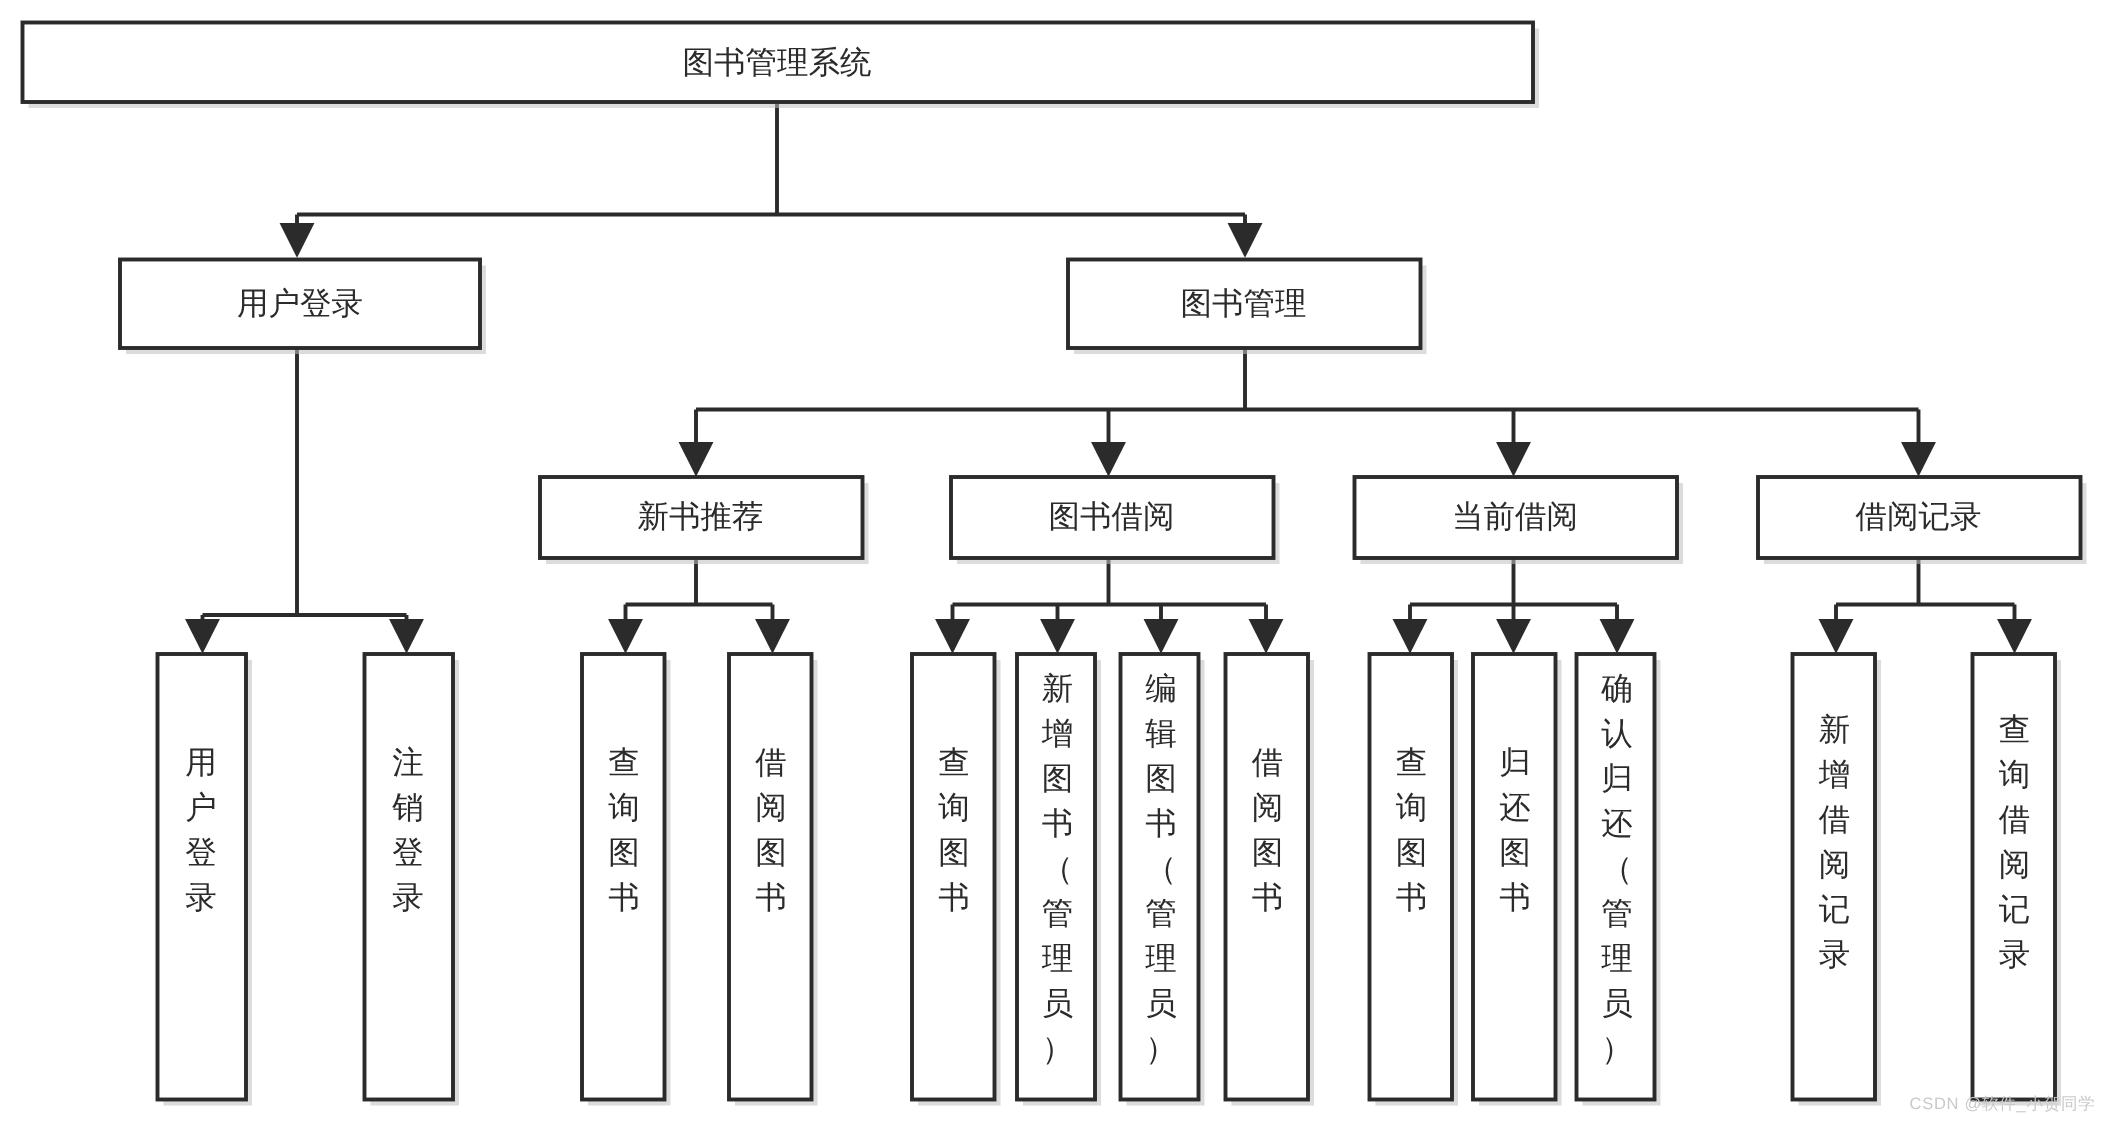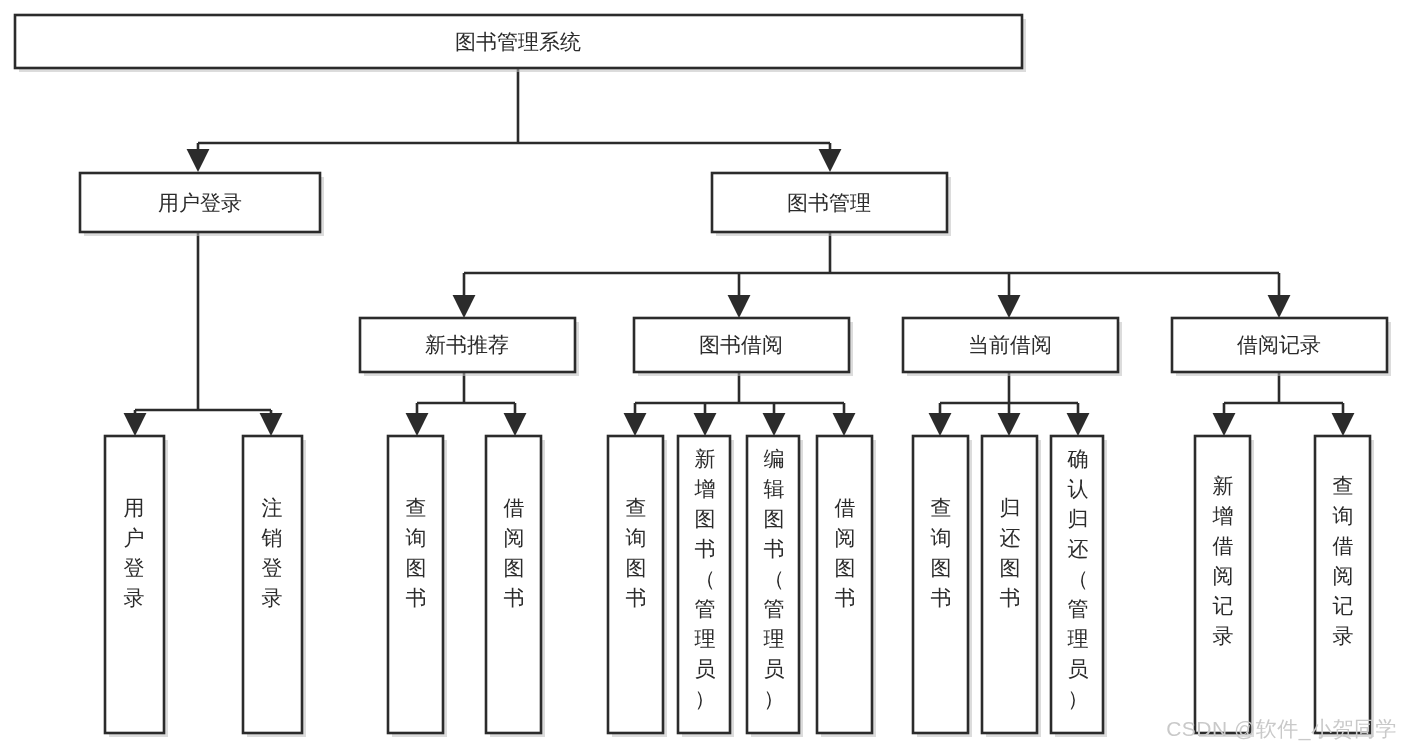--- a/index.html
+++ b/index.html
@@ -36,21 +36,21 @@
     font-family:"Liberation Sans","DejaVu Sans",sans-serif;
     fill:#2b2b2b;
     font-size:21px;
     text-anchor:middle;
   }
   .watermark{
     position:absolute;
     right:8px;
     bottom:4px;
     font-family:"Liberation Sans","DejaVu Sans",sans-serif;
-    font-size:21px;
+    font-size:11px;
     color:#c9c9c9;
     letter-spacing:.5px;
     white-space:nowrap;
     pointer-events:none;
   }
 </style>
 </head>
 <body>
 
 <svg id="diagram" viewBox="0 0 1405 747" xmlns="http://www.w3.org/2000/svg">

